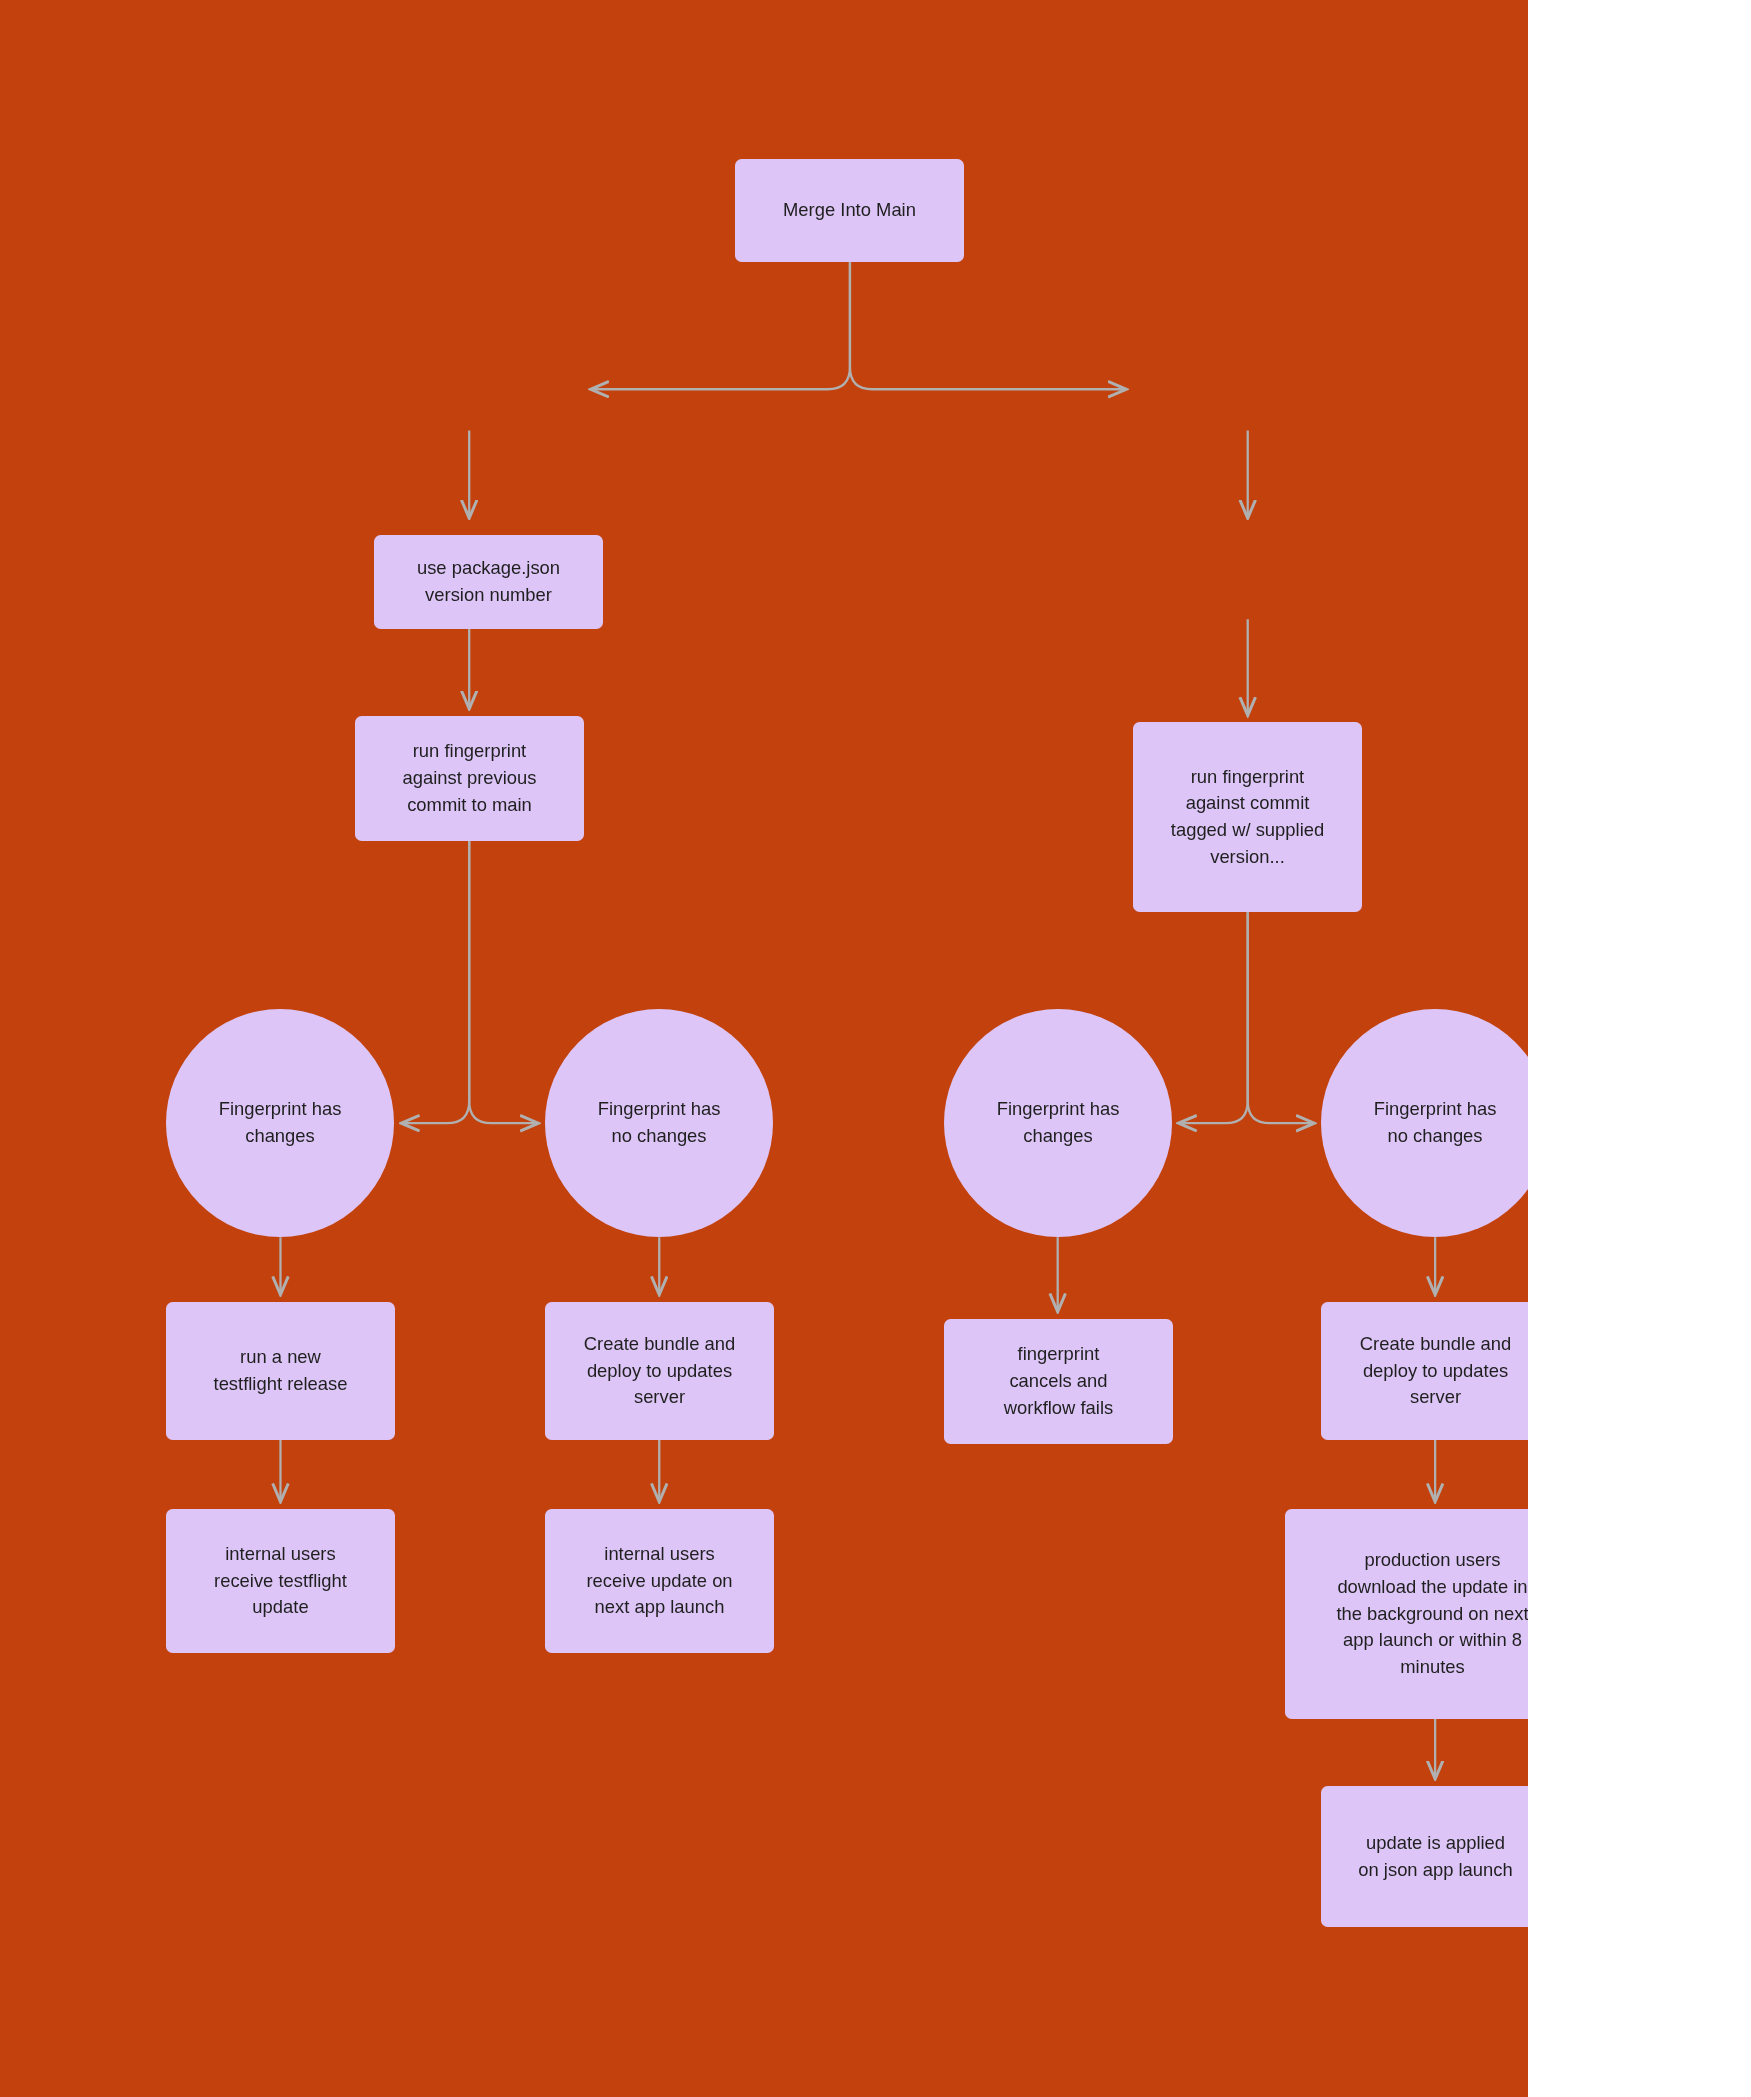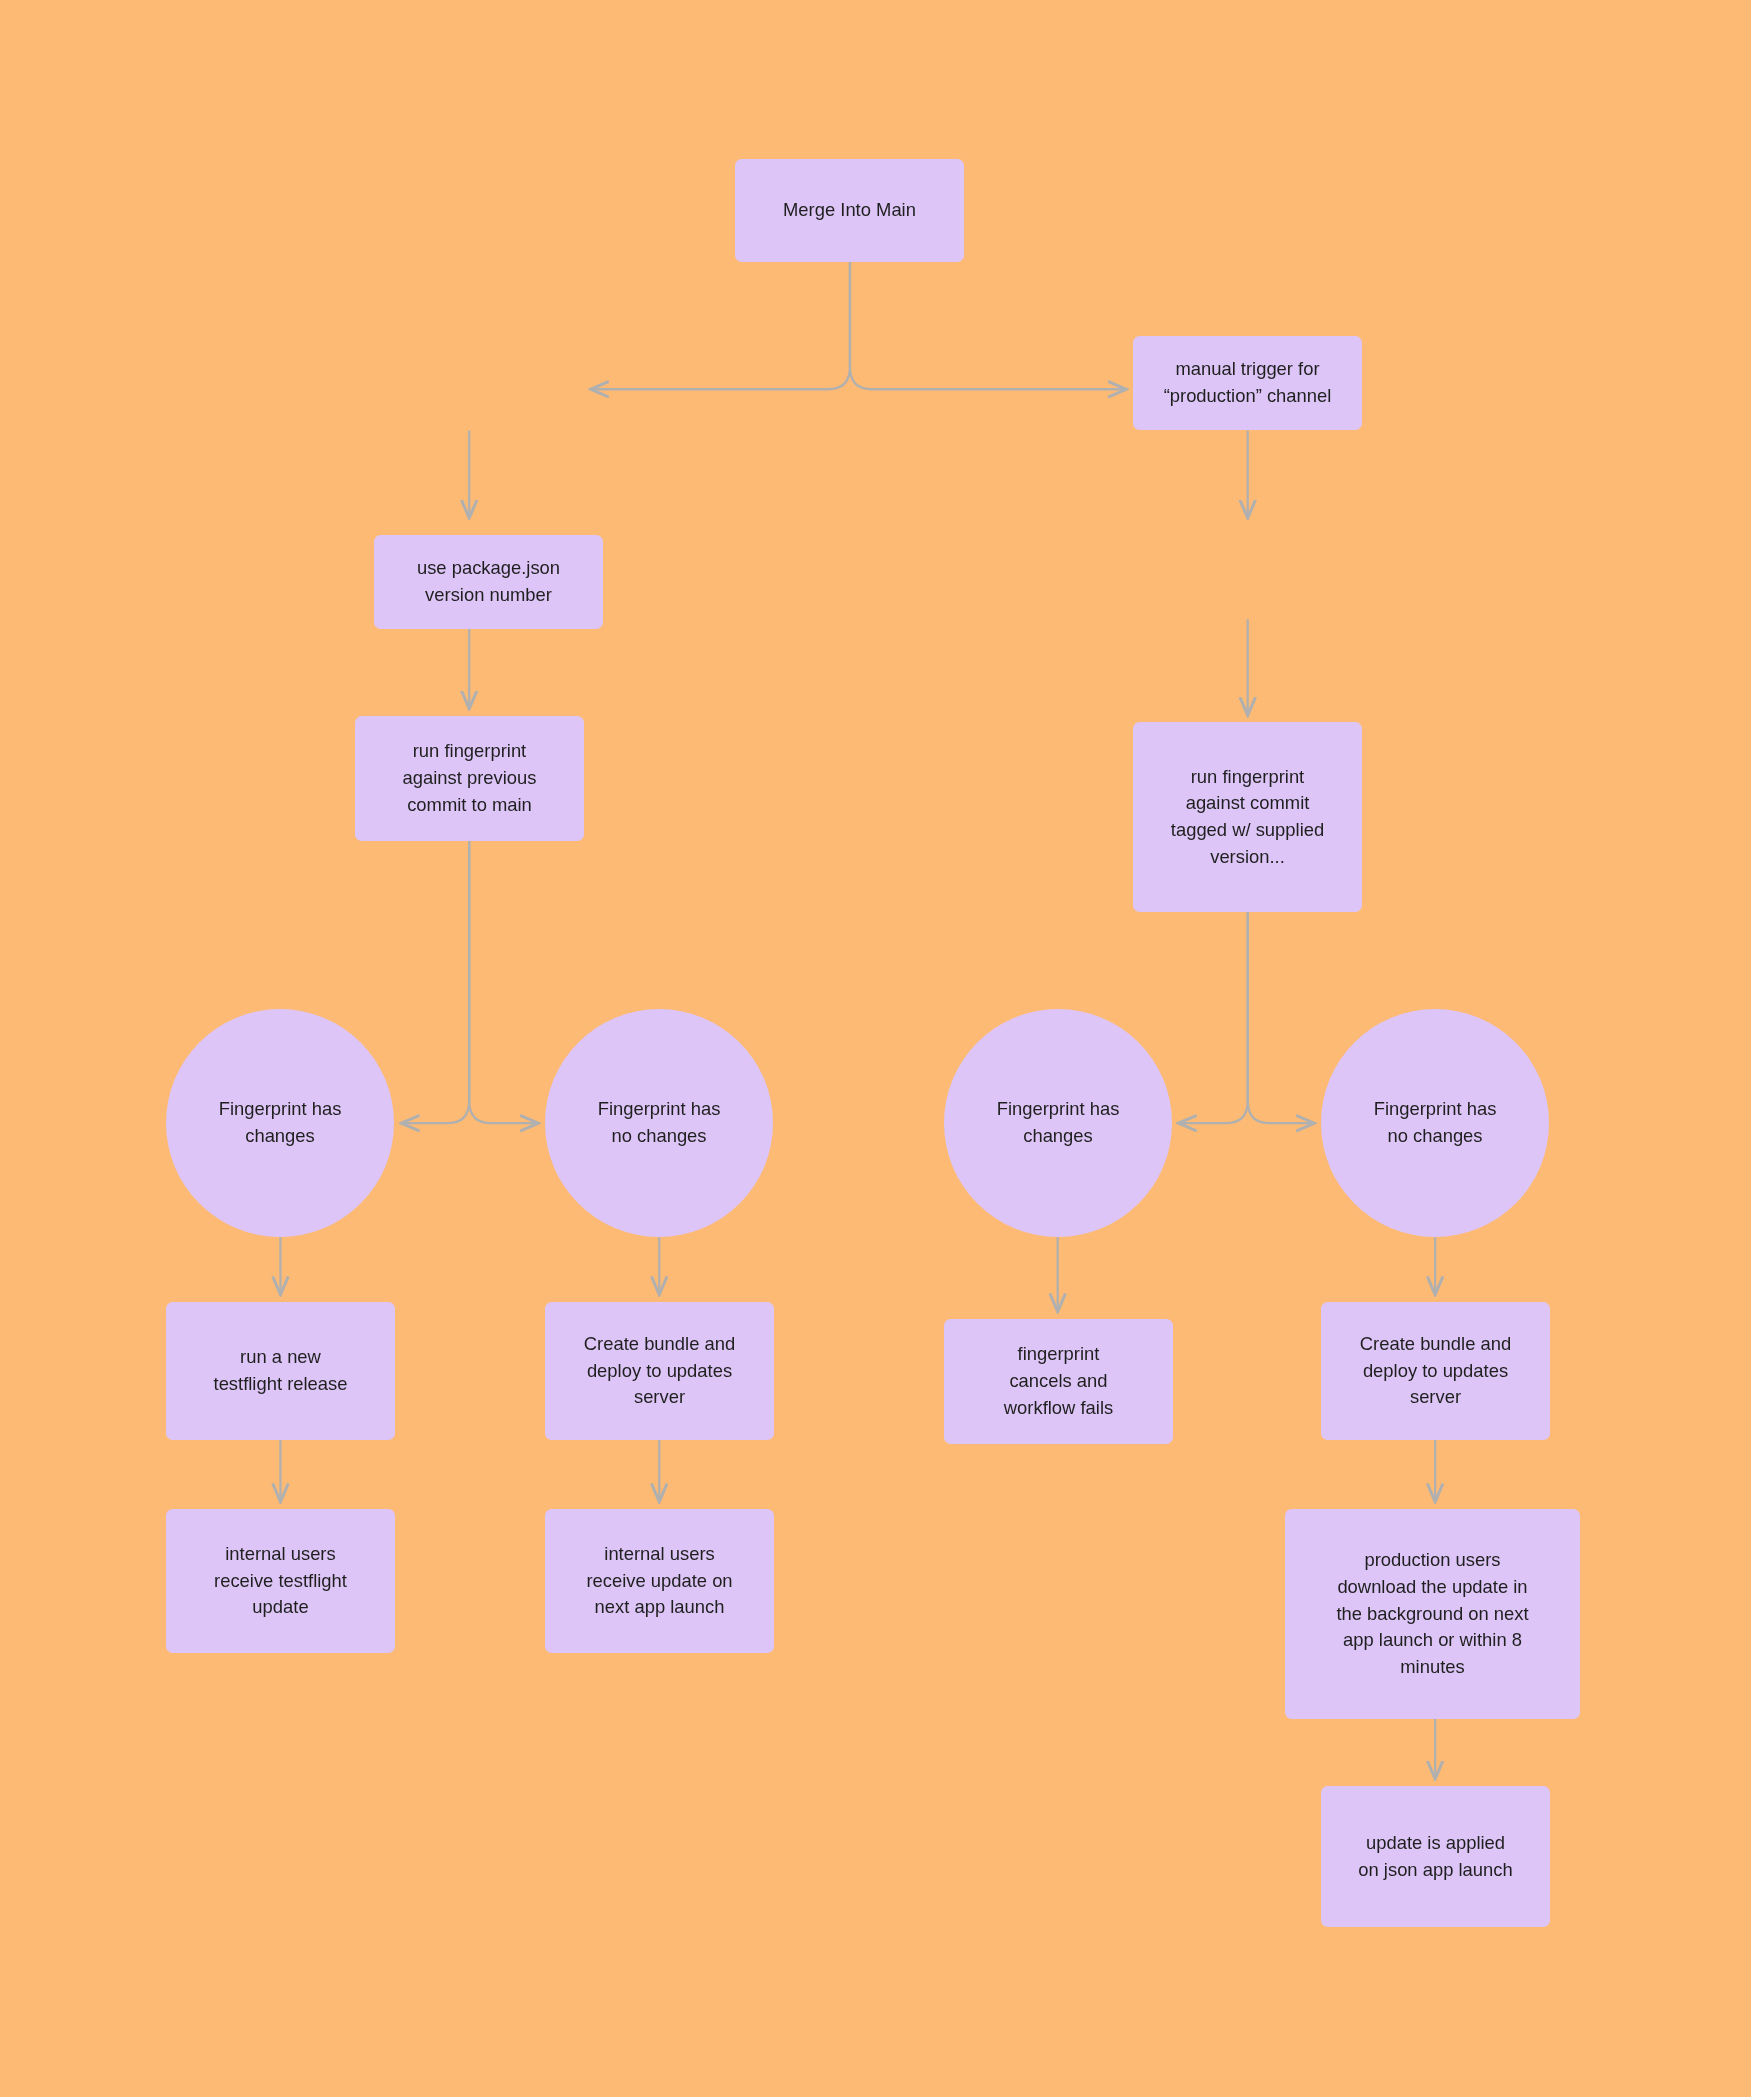--- a/index.html
+++ b/index.html
@@ -5,23 +5,23 @@
   html, body {
     margin: 0;
     padding: 0;
     background: #ffffff;
   }
   body {
     font-family: "Liberation Sans", sans-serif;
   }
   #canvas {
     position: relative;
-    width: 1751px;
+    width: 1528px;
     height: 2097px;
-    background: #fdba74;
+    background: #c2410c;
     overflow: hidden;
   }
   .node {
     position: absolute;
     box-sizing: border-box;
     background: #DDC6F7;
     color: #1f1f1f;
     display: flex;
     align-items: center;
     justify-content: center;
@@ -90,22 +90,20 @@
 
     <path class="edge-path" marker-end="url(#arrow)" d="M428,2196 L428,2290"></path>
     <path class="edge-path" marker-end="url(#arrow)" d="M1006,2196 L1006,2290"></path>
     <path class="edge-path" marker-end="url(#arrow)" d="M2190,2196 L2190,2290"></path>
     <path class="edge-path" marker-end="url(#arrow)" d="M2190,2622 L2190,2713"></path>
   </svg>
 
   <div class="node rect" style="left:735px;top:159px;width:229px;height:103px;">Merge Into Main</div>
 
 
-  <div class="node rect" style="left:1133px;top:336px;width:229px;height:94px;">manual trigger for
-“production” channel</div>
 
   <div class="node rect" style="left:355px;top:535px;width:229px;height:94px;margin-left:19px;">use package.json
 version number</div>
 
 
   <div class="node rect" style="left:355px;top:716px;width:229px;height:125px;">run fingerprint
 against previous
 commit to main</div>
 
   <div class="node rect" style="left:1133px;top:722px;width:229px;height:190px;">run fingerprint

